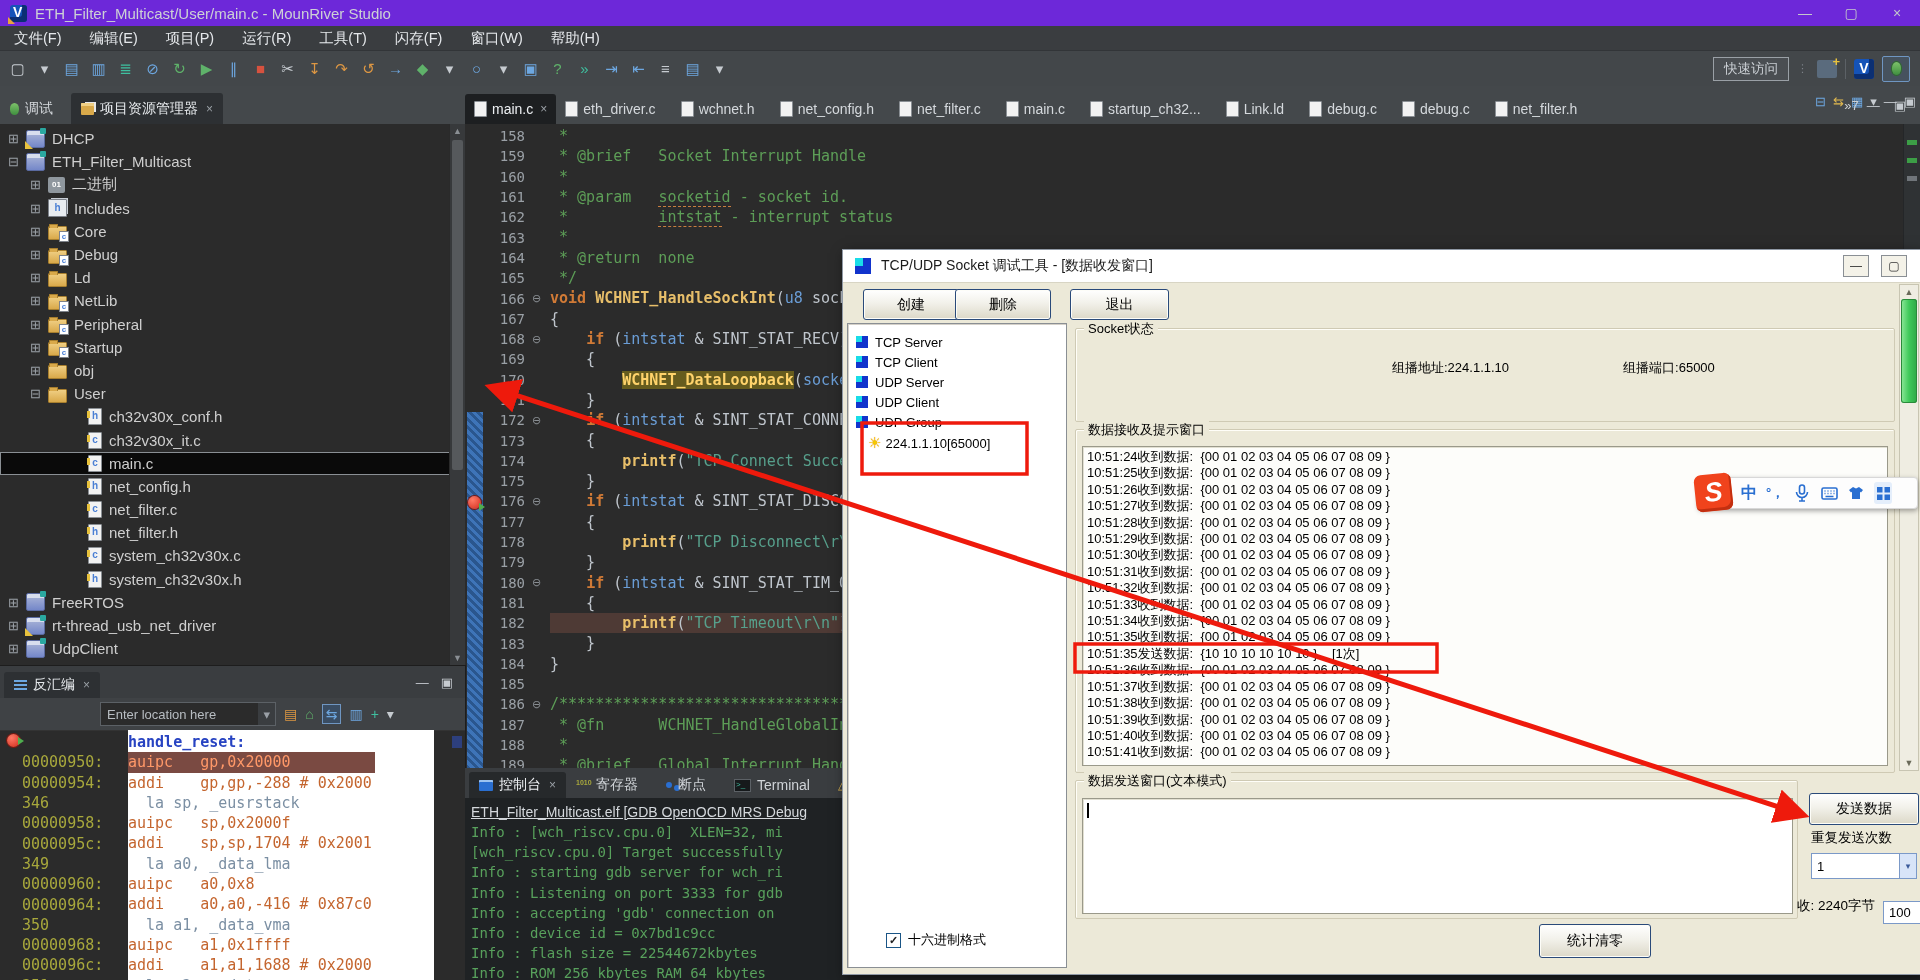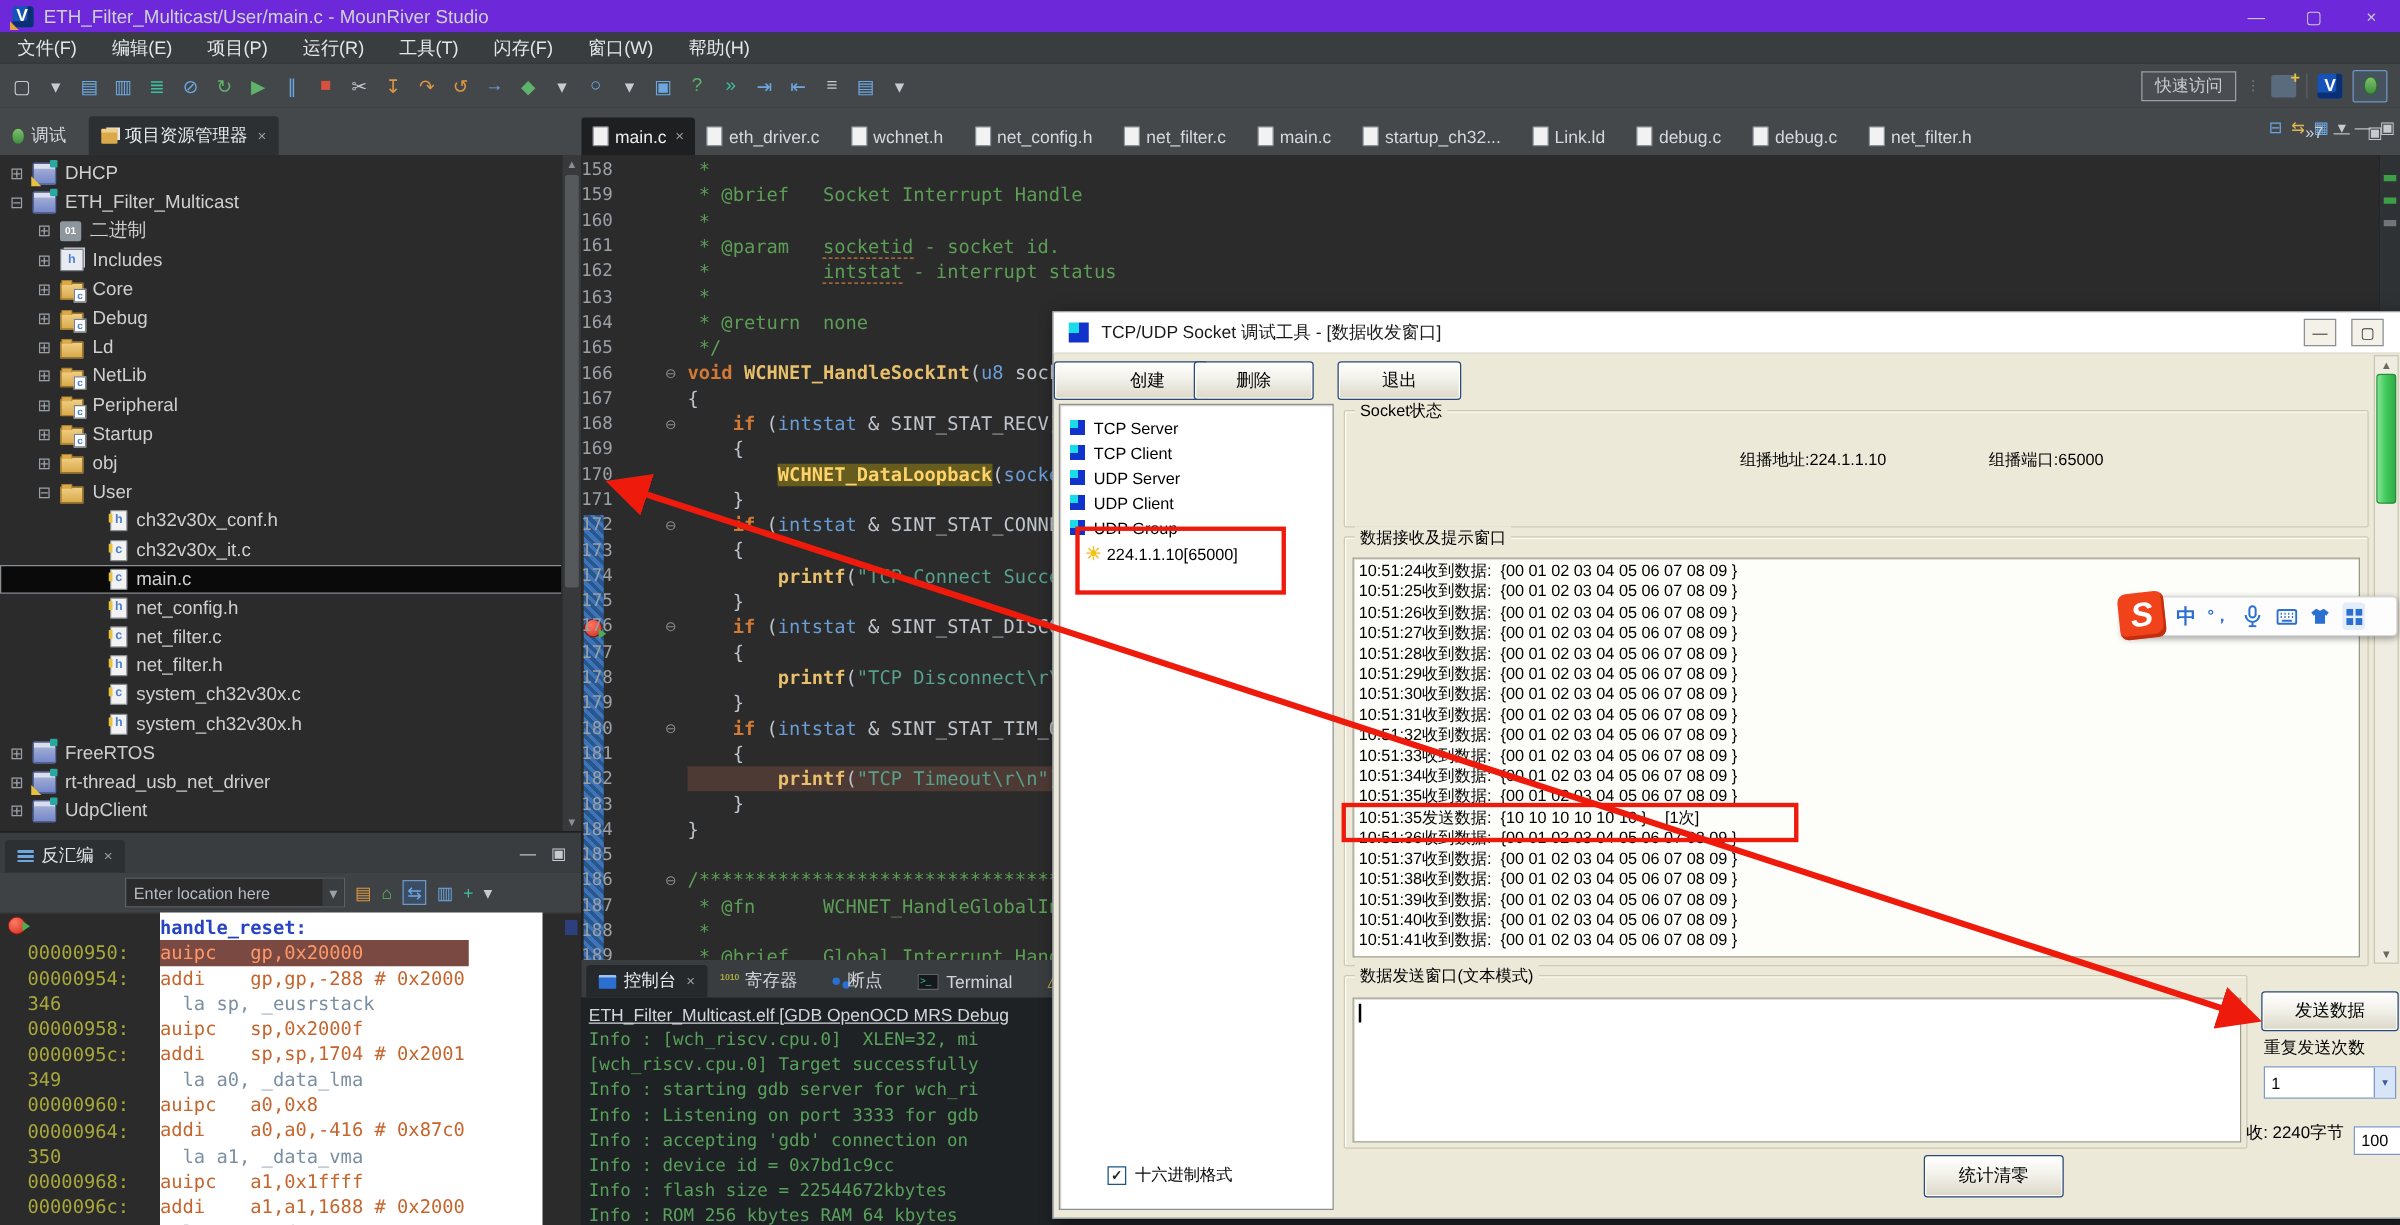--- a/index.html
+++ b/index.html
@@ -66,21 +66,21 @@
   .ic-c,.ic-h{width:12px;height:15px;background:#f2f2f2;border:1px solid #8a8f94;border-radius:1px;font-size:10px;font-weight:bold;color:#4a7fd4;text-align:center;line-height:14px;}
   .ic-c::after{content:"c"}.ic-h::after{content:"h"}
   .ic-c::before,.ic-h::before{content:"";position:absolute;left:-2px;top:2px;width:3px;height:7px;background:#e8c23d;}
   .vscroll{position:absolute;right:0;top:0;width:15px;height:100%;background:#37393b;border-left:1px solid #2a2a2a;}
   .vscroll .arr{position:absolute;left:0;width:15px;color:#8a8f94;font-size:9px;text-align:center;}
   .vthumb{position:absolute;left:2px;width:11px;background:#56595c;border-radius:2px;}
   
   .editor{position:absolute;left:465px;top:124px;width:1455px;height:644px;background:#2b2b2b;overflow:hidden;}
   .codelines{position:absolute;left:0;top:2px;width:100%;}
   .cl{display:flex;height:20.3px;align-items:center;}
-  .lnum{width:60px;text-align:left;padding-right:7px;color:#9aa0a6;font:14px "DejaVu Sans Mono",monospace;flex:none;}
+  .lnum{width:60px;text-align:right;padding-right:7px;color:#9aa0a6;font:14px "DejaVu Sans Mono",monospace;flex:none;}
   .fold{width:18px;color:#8a8f94;font-size:11px;flex:none;}
   .ltext{font:15px/20.3px "DejaVu Sans Mono",monospace;white-space:pre;flex:1;}
   .cl.cur .ltext{background:#4e3a35;}
   .cmt{color:#5d9e57}.cmtu{color:#5d9e57;border-bottom:1px dashed #c77d3f;}
   .kw{color:#d07a36;font-weight:bold}.fn{color:#e8bf6a;font-weight:bold}
   .type{color:#6a9dd6}.var{color:#6a9dd6}.plain{color:#bfc5cc}.str{color:#57a08c}
   .hltok{background:#665c1e;color:#ffd36b;font-weight:bold;}
   .rangebar{position:absolute;left:2px;top:288px;width:16px;height:386px;
     background:repeating-linear-gradient(45deg,#3e74b8 0 3px,#2a568e 3px 6px);}
   .bpdot{position:absolute;left:3px;top:372px;width:13px;height:13px;border-radius:50%;
@@ -838,21 +838,21 @@
 
   <div class="dialog">
     <div class="dtitle">
       <span class="sock"></span>
       <span class="txt">TCP/UDP Socket 调试工具 - [数据收发窗口]</span>
       <div class="dtbtns">
         <span class="dtbtn">—</span>
         <span class="dtbtn">▢</span>
       </div>
     </div>
-    <div class="xpbtn" style="left:0;top:39px;width:94px;height:29px;padding-left:27px;">创建</div>
+    <div class="xpbtn" style="left:20px;top:39px;width:94px;height:29px;">创建</div>
     <div class="xpbtn" style="left:112px;top:39px;width:94px;height:29px;">删除</div>
     <div class="xpbtn" style="left:227px;top:39px;width:97px;height:29px;">退出</div>
 
     <div class="streepanel">
       <div style="padding-top:8px;">
 
           <div class="sitem">
             <span class="sock"></span>
             <span>TCP Server</span>
           </div>
@@ -880,21 +880,21 @@
       <div class="smember">
         <span class="sun">☀</span>
         <span>224.1.1.10[65000]</span>
       </div>
     </div>
 
     <div class="grp" style="left:232px;top:78px;width:818px;height:92px;">
       <span class="glabel">Socket状态</span>
       <div class="statusline">
         <span style="margin-left:316px;">组播地址:224.1.1.10</span>
-        <span style="margin-left:82px;">组播端口:65000</span>
+        <span style="margin-left:114px;">组播端口:65000</span>
       </div>
     </div>
 
     <div class="grp" style="left:232px;top:179px;width:818px;height:342px;">
       <span class="glabel">数据接收及提示窗口</span>
       <div class="recvlist">
 
       <div class="rline">10:51:24收到数据:  {00 01 02 03 04 05 06 07 08 09 }</div>
           <div class="rline">10:51:25收到数据:  {00 01 02 03 04 05 06 07 08 09 }</div>
           <div class="rline">10:51:26收到数据:  {00 01 02 03 04 05 06 07 08 09 }</div>

